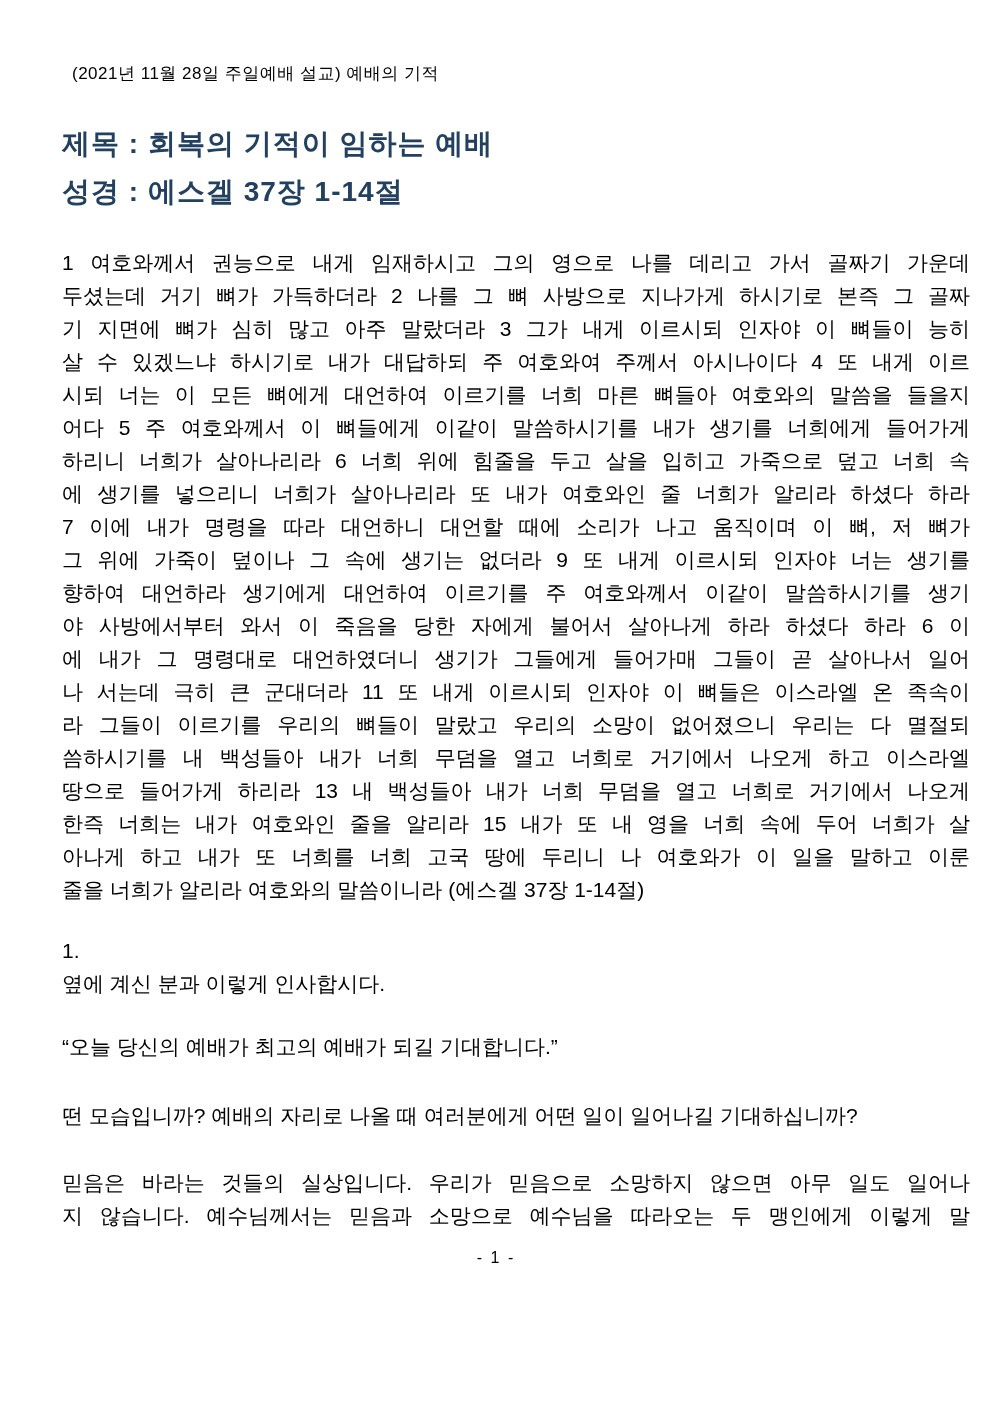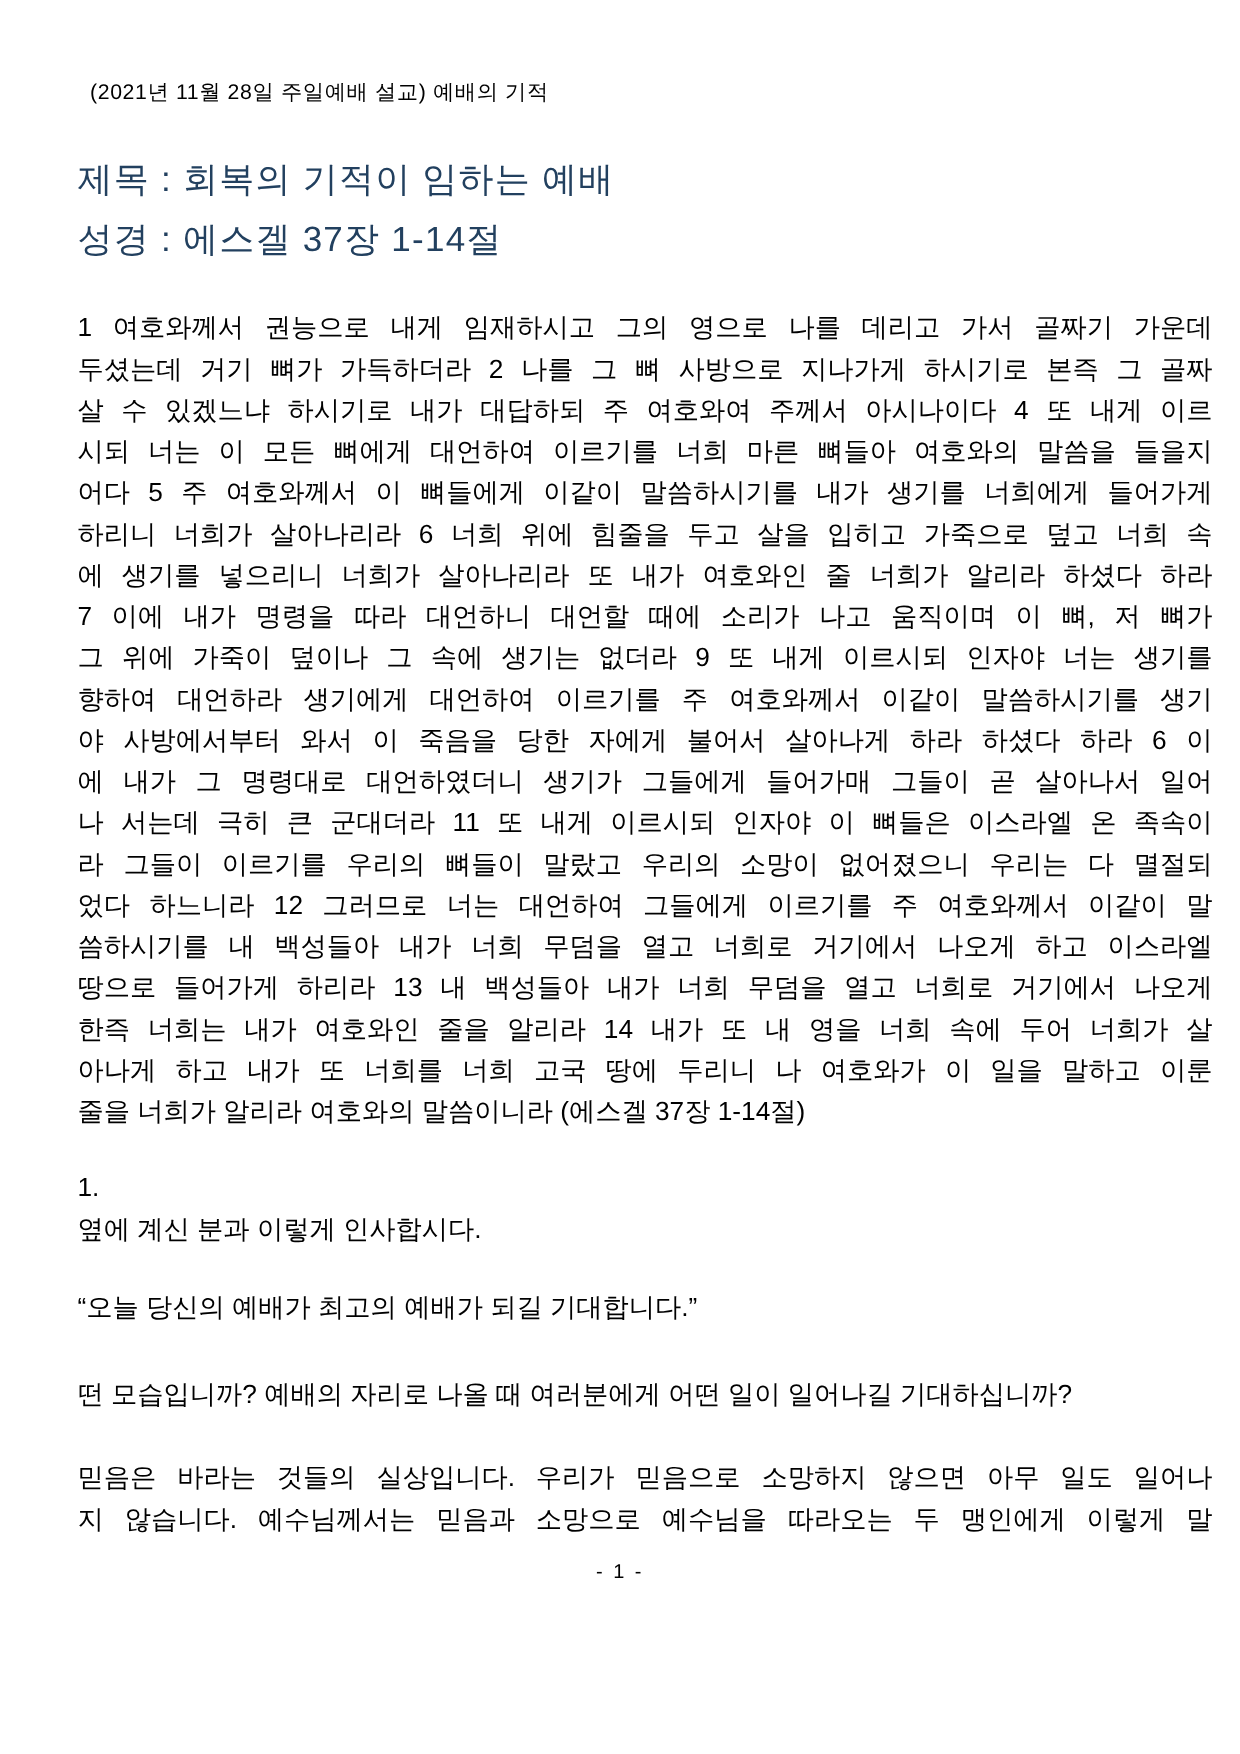--- a/index.html
+++ b/index.html
@@ -22,21 +22,21 @@
   }
   .doc-header {
     font-size: 17px;
     line-height: 24px;
     letter-spacing: 0.5px;
     padding-left: 10px;
   }
   .doc-heading {
     margin-top: 34px;
     color: var(--title-color);
-    font-weight: normal;
+    font-weight: bold;
     font-size: 28px;
     letter-spacing: 1px;
   }
   .doc-heading .h-line { line-height: 48px; }
   .scripture {
     margin-top: 30px;
     font-size: 21px;
   }
   .jline {
     line-height: 33px;
@@ -69,36 +69,36 @@
   <div class="doc-header">(2021년 11월 28일 주일예배 설교) 예배의 기적</div>
 
   <div class="doc-heading">
     <div class="h-line">제목 : 회복의 기적이 임하는 예배</div>
     <div class="h-line">성경 : 에스겔 37장 1-14절</div>
   </div>
 
   <div class="scripture">
     <div class="jline">1 여호와께서 권능으로 내게 임재하시고 그의 영으로 나를 데리고 가서 골짜기 가운데</div>
     <div class="jline">두셨는데 거기 뼈가 가득하더라 2 나를 그 뼈 사방으로 지나가게 하시기로 본즉 그 골짜</div>
+    <div class="jline">기 지면에 뼈가 심히 많고 아주 말랐더라 3 그가 내게 이르시되 인자야 이 뼈들이 능히</div>
     <div class="jline">살 수 있겠느냐 하시기로 내가 대답하되 주 여호와여 주께서 아시나이다 4 또 내게 이르</div>
     <div class="jline">시되 너는 이 모든 뼈에게 대언하여 이르기를 너희 마른 뼈들아 여호와의 말씀을 들을지</div>
     <div class="jline">어다 5 주 여호와께서 이 뼈들에게 이같이 말씀하시기를 내가 생기를 너희에게 들어가게</div>
     <div class="jline">하리니 너희가 살아나리라 6 너희 위에 힘줄을 두고 살을 입히고 가죽으로 덮고 너희 속</div>
     <div class="jline">에 생기를 넣으리니 너희가 살아나리라 또 내가 여호와인 줄 너희가 알리라 하셨다 하라</div>
     <div class="jline">7 이에 내가 명령을 따라 대언하니 대언할 때에 소리가 나고 움직이며 이 뼈, 저 뼈가</div>
     <div class="jline">그 위에 가죽이 덮이나 그 속에 생기는 없더라 9 또 내게 이르시되 인자야 너는 생기를</div>
     <div class="jline">향하여 대언하라 생기에게 대언하여 이르기를 주 여호와께서 이같이 말씀하시기를 생기</div>
     <div class="jline">야 사방에서부터 와서 이 죽음을 당한 자에게 불어서 살아나게 하라 하셨다 하라 6 이</div>
     <div class="jline">에 내가 그 명령대로 대언하였더니 생기가 그들에게 들어가매 그들이 곧 살아나서 일어</div>
     <div class="jline">나 서는데 극히 큰 군대더라 11 또 내게 이르시되 인자야 이 뼈들은 이스라엘 온 족속이</div>
     <div class="jline">라 그들이 이르기를 우리의 뼈들이 말랐고 우리의 소망이 없어졌으니 우리는 다 멸절되</div>
-    <div class="jline">었다 하느니라 12 그러므로 너는 대언하여 그들에게 이르기를 주 여호와께서 이같이 말</div>
     <div class="jline">씀하시기를 내 백성들아 내가 너희 무덤을 열고 너희로 거기에서 나오게 하고 이스라엘</div>
     <div class="jline">땅으로 들어가게 하리라 13 내 백성들아 내가 너희 무덤을 열고 너희로 거기에서 나오게</div>
-    <div class="jline">한즉 너희는 내가 여호와인 줄을 알리라 14 내가 또 내 영을 너희 속에 두어 너희가 살</div>
+    <div class="jline">한즉 너희는 내가 여호와인 줄을 알리라 15 내가 또 내 영을 너희 속에 두어 너희가 살</div>
     <div class="jline">아나게 하고 내가 또 너희를 너희 고국 땅에 두리니 나 여호와가 이 일을 말하고 이룬</div>
     <div class="jline jlast">줄을 너희가 알리라 여호와의 말씀이니라  (에스겔 37장 1-14절)</div>
   </div>
 
   <div class="section-block">
     <div class="plain-line">1.</div>
     <div class="plain-line">옆에 계신 분과 이렇게 인사합시다.</div>
   </div>
 
   <div class="quote-block">

